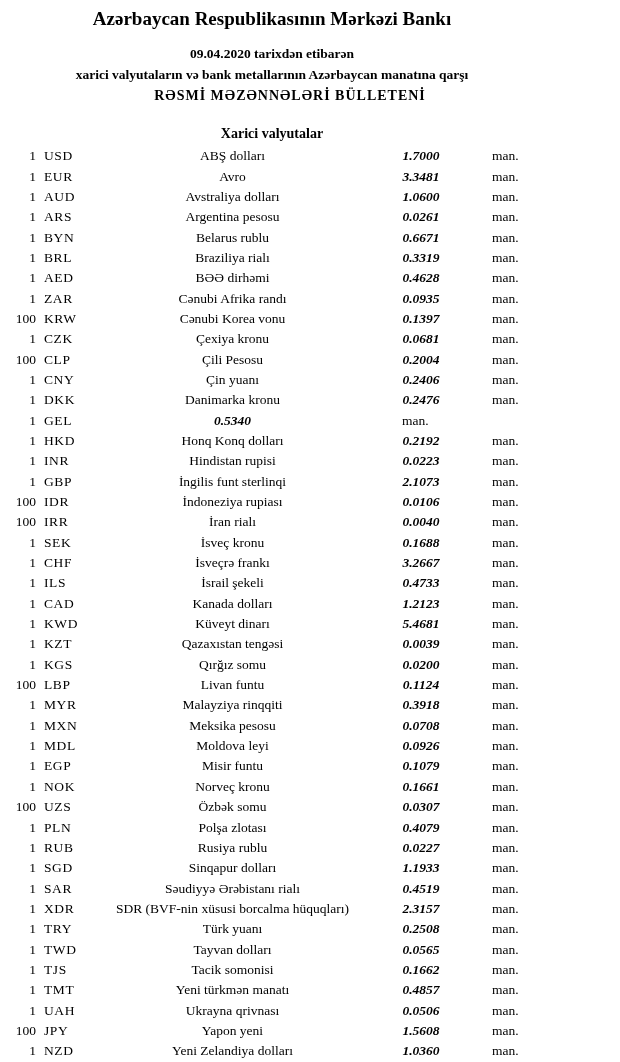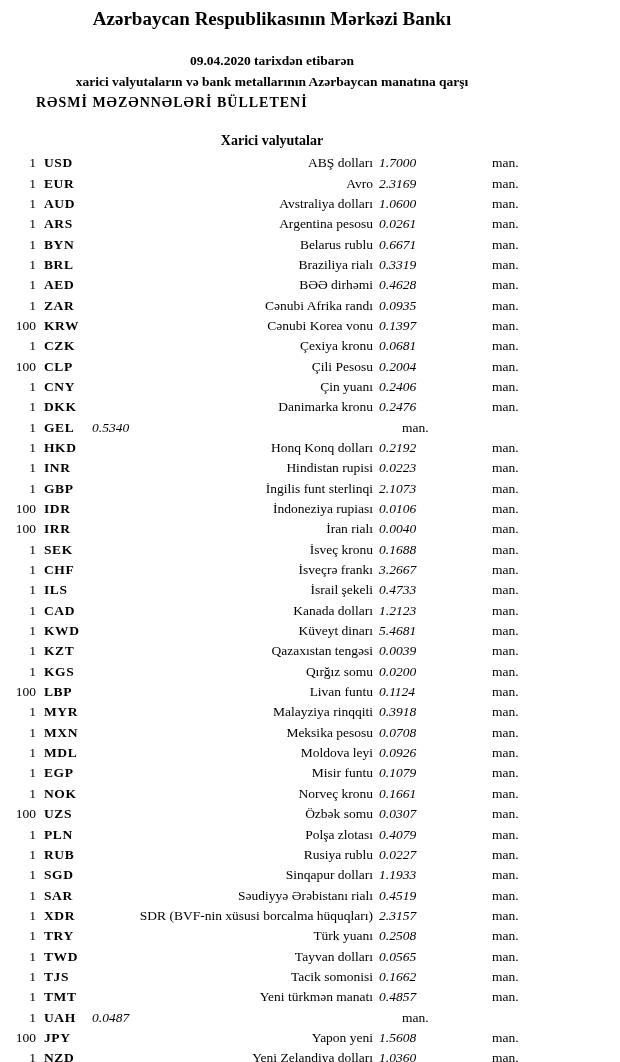--- a/index.html
+++ b/index.html
@@ -22,23 +22,23 @@
     font-weight: bold;
     font-size: 19px;
     line-height: 24px;
   }
   .doc-line {
     text-align: center;
     font-weight: bold;
     font-size: 13.5px;
     line-height: 21px;
   }
-  .doc-line.date { margin-top: 19px; }
+  .doc-line.date { margin-top: 12px; }
   .bulletin-title {
-    text-align: left;
+    text-align: center;
     font-weight: bold;
     font-size: 14px;
     letter-spacing: 1px;
     line-height: 22px;
     padding-left: 36px;
   }
   .section-title {
     text-align: center;
     font-weight: bold;
     font-size: 14px;
@@ -51,23 +51,23 @@
   }
   .row {
     display: grid;
     grid-template-columns: 26px 44px 1fr 84px 40px;
     column-gap: 6px;
     align-items: center;
     height: 20.35px;
     font-size: 13.5px;
   }
   .cell-qty  { text-align: right; }
-  .cell-code { text-align: left; letter-spacing: 0.6px; padding-left: 2px; font-weight: bold; }
-  .cell-name { text-align: right; white-space: nowrap; overflow: hidden; }
-  .cell-rate { text-align: left; font-weight: normal; font-style: italic; }
+  .cell-code { text-align: left; letter-spacing: 0.6px; padding-left: 2px; }
+  .cell-name { text-align: center; white-space: nowrap; overflow: hidden; }
+  .cell-rate { text-align: center; font-weight: bold; font-style: italic; }
   .cell-unit { text-align: left; padding-left: 7px; margin-left: 16px; }
 </style>
 </head>
 <body>
 
 <div class="page">
   <div class="doc-title">Azərbaycan Respublikasının Mərkəzi Bankı</div>
   <div class="doc-line date">09.04.2020 tarixdən etibarən</div>
   <div class="doc-line">xarici valyutaların və bank metallarının Azərbaycan manatına qarşı</div>
   <div class="bulletin-title">RƏSMİ MƏZƏNNƏLƏRİ BÜLLETENİ</div>
@@ -79,21 +79,21 @@
     <span class="cell-qty">1</span>
     <span class="cell-code">USD</span>
     <span class="cell-name">ABŞ dolları</span>
     <span class="cell-rate">1.7000</span>
     <span class="cell-unit">man.</span>
   </div>
       <div class="row">
     <span class="cell-qty">1</span>
     <span class="cell-code">EUR</span>
     <span class="cell-name">Avro</span>
-    <span class="cell-rate">2.3169</span>
+    <span class="cell-rate">3.3481</span>
     <span class="cell-unit">man.</span>
   </div>
       <div class="row">
     <span class="cell-qty">1</span>
     <span class="cell-code">AUD</span>
     <span class="cell-name">Avstraliya dolları</span>
     <span class="cell-rate">1.0600</span>
     <span class="cell-unit">man.</span>
   </div>
       <div class="row">
@@ -364,21 +364,22 @@
       <div class="row">
     <span class="cell-qty">1</span>
     <span class="cell-code">TMT</span>
     <span class="cell-name">Yeni türkmən manatı</span>
     <span class="cell-rate">0.4857</span>
     <span class="cell-unit">man.</span>
   </div>
       <div class="row">
     <span class="cell-qty">1</span>
     <span class="cell-code">UAH</span>
-    <span class="cell-rate">0.0487</span>
+    <span class="cell-name">Ukrayna qrivnası</span>
+    <span class="cell-rate">0.0506</span>
     <span class="cell-unit">man.</span>
   </div>
       <div class="row">
     <span class="cell-qty">100</span>
     <span class="cell-code">JPY</span>
     <span class="cell-name">Yapon yeni</span>
     <span class="cell-rate">1.5608</span>
     <span class="cell-unit">man.</span>
   </div>
       <div class="row">

